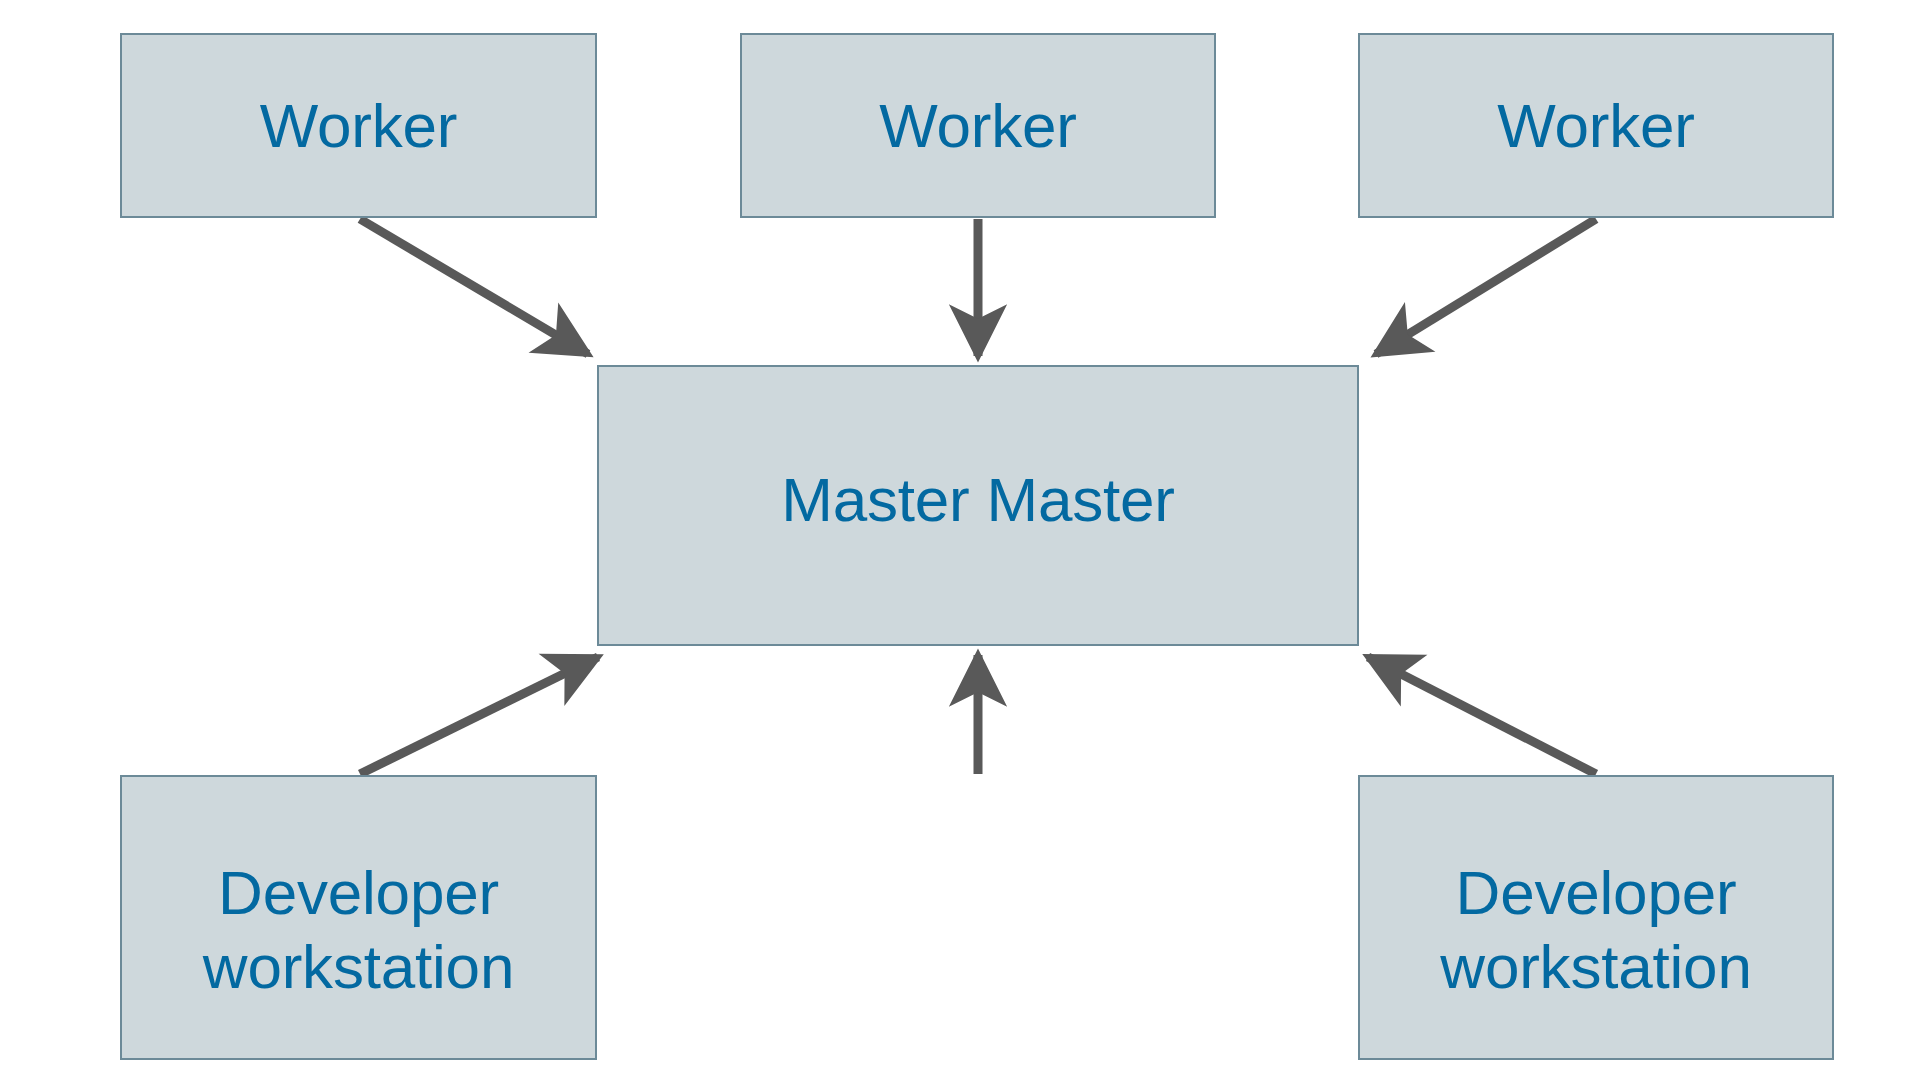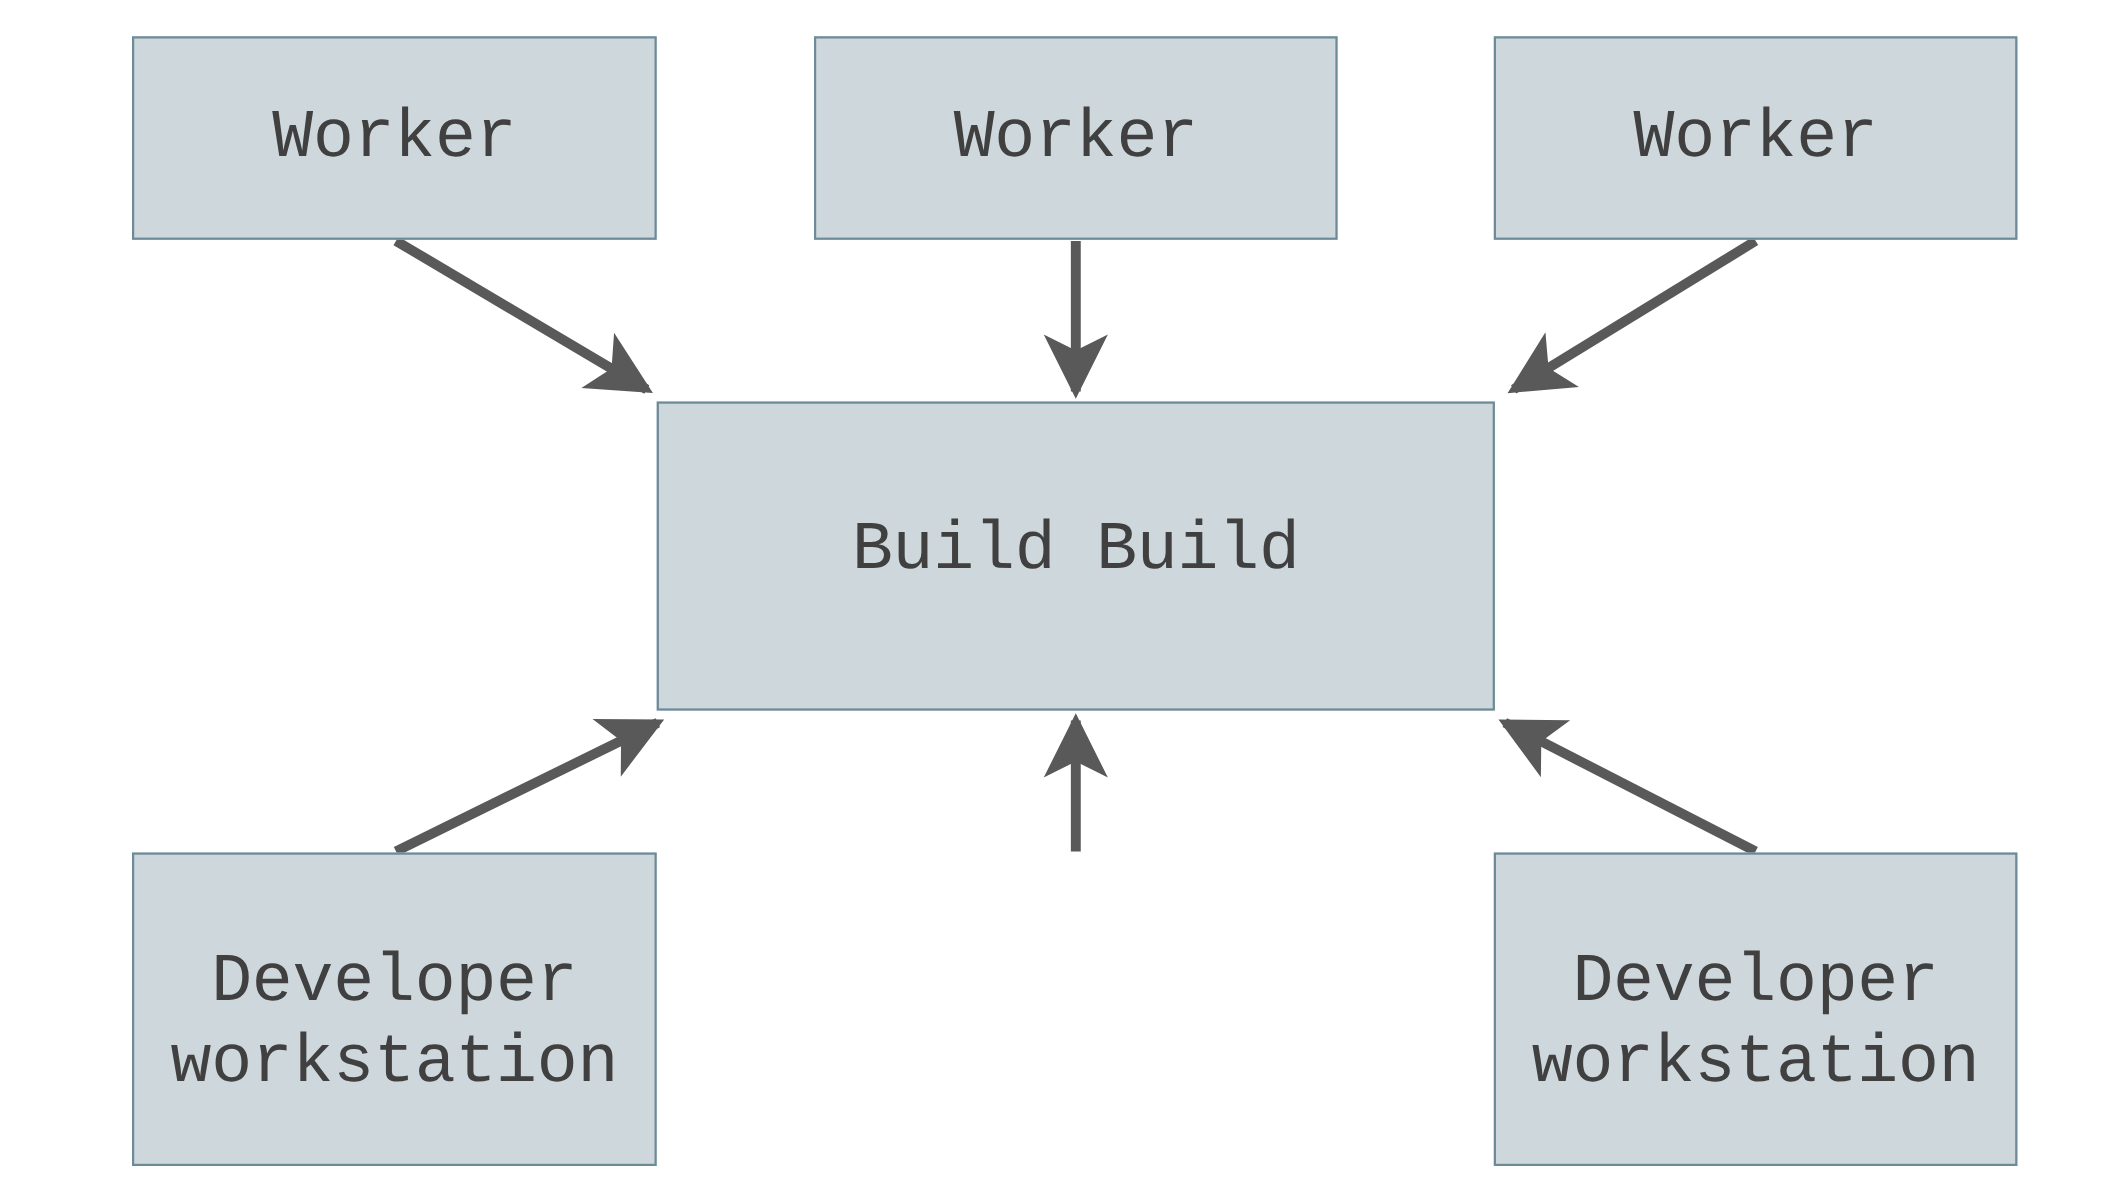--- a/index.html
+++ b/index.html
@@ -30,22 +30,22 @@
     position: absolute;
     box-sizing: border-box;
     background: #ced8dc;
     border: 2px solid #6c8a98;
     display: flex;
     align-items: center;
     justify-content: center;
     text-align: center;
   }
   .node-label {
-    color: #404040;
-    font-family: Liberation Mono, monospace;
+    color: #0369a1;
+    font-family: Liberation Sans, sans-serif;
     line-height: 1.18;
     letter-spacing: -0.2px;
     white-space: pre-line;
   }
   
   #node-worker-left   { left: 120px; top: 33px;  width: 477px; height: 185px; }
   #node-worker-center { left: 740px; top: 33px;  width: 476px; height: 185px; }
   #node-worker-right  { left: 1358px; top: 33px; width: 476px; height: 185px; }
   
   #node-build-master  { left: 597px; top: 365px; width: 762px; height: 281px; }
@@ -93,21 +93,21 @@
 
   <div class="node" id="node-worker-center">
     <span class="node-label">Worker</span>
   </div>
 
   <div class="node" id="node-worker-right">
     <span class="node-label">Worker</span>
   </div>
 
   <div class="node" id="node-build-master">
-    <span class="node-label">Build Build</span>
+    <span class="node-label">Master Master</span>
   </div>
 
   <div class="node" id="node-dev-left">
     <span class="node-label">Developer
 workstation</span>
   </div>
 
 
   <div class="node" id="node-dev-right">
     <span class="node-label">Developer

